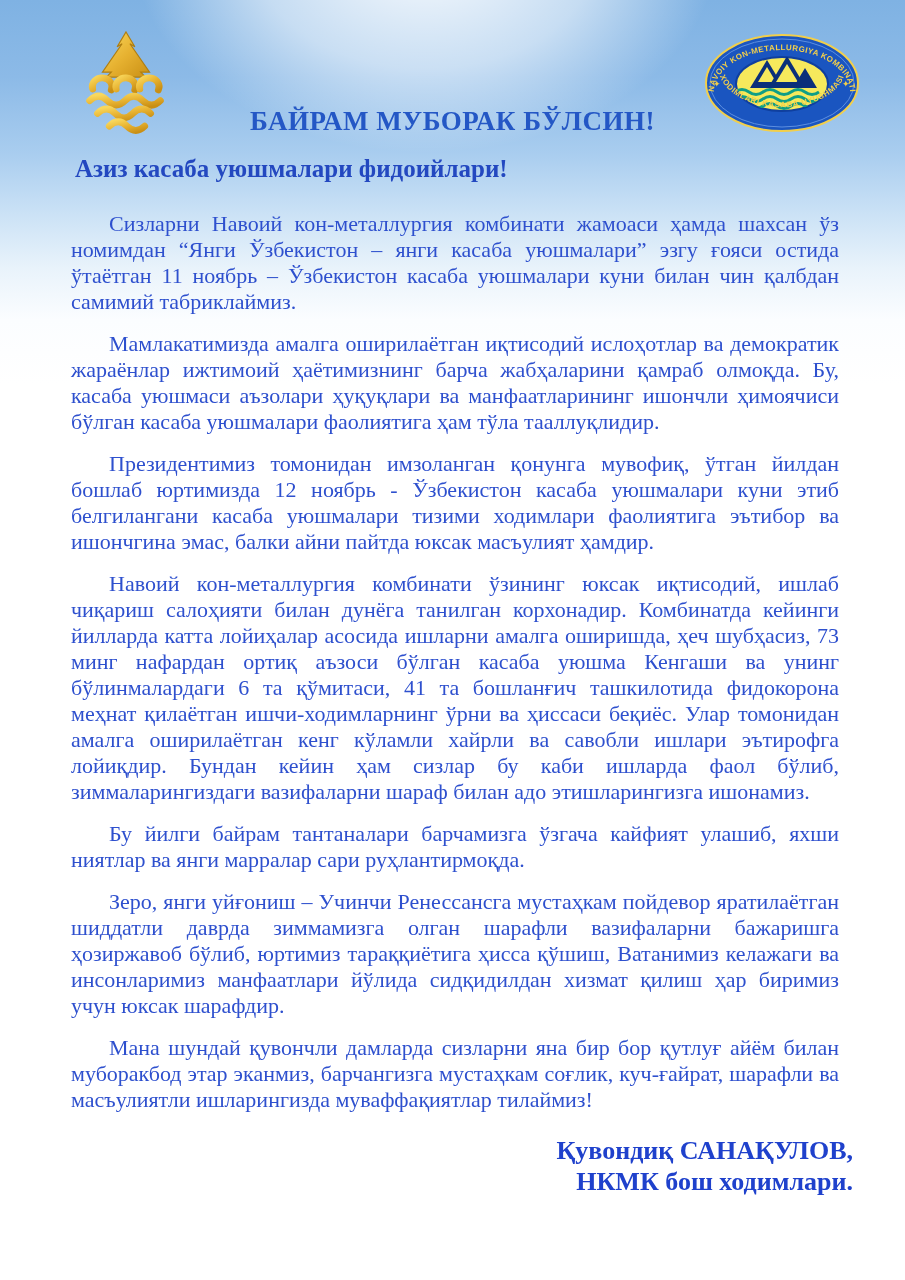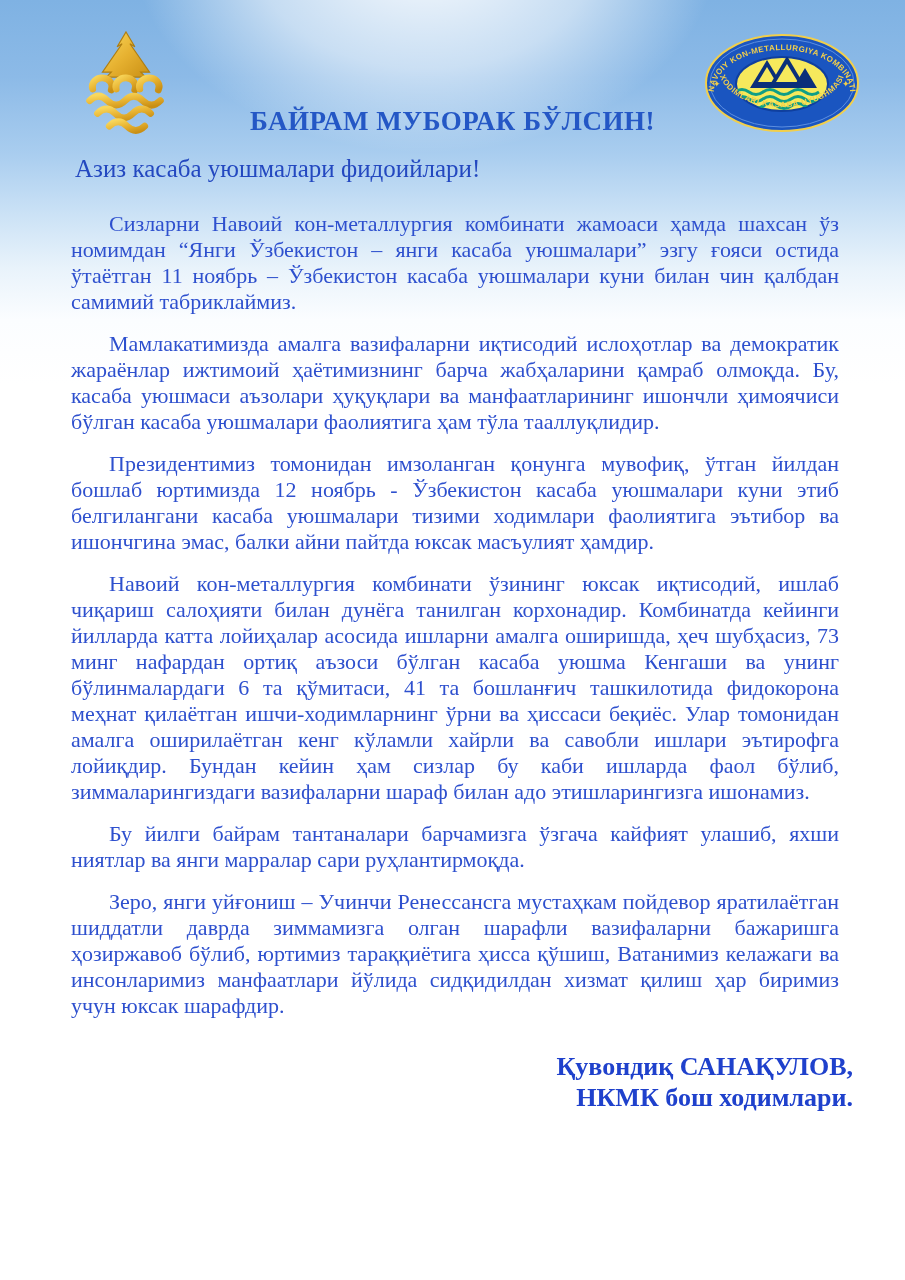--- a/index.html
+++ b/index.html
@@ -29,33 +29,33 @@
     font-size: 27px; font-weight: bold;
     color: #2457c5;
     letter-spacing: 0.5px;
   }
   .content {
     position: absolute; top: 155px; left: 0; right: 0;
     padding: 0 50px 0 55px;
   }
   .salutation {
     margin: 0 0 28px 20px;
-    font-size: 25px; font-weight: normal;
+    font-size: 25px; font-weight: bold;
     color: #2348c0;
   }
   .body-text p {
     margin: 16px;
     font-size: 22px;
     line-height: 26px;
     color: #2e50ce;
     text-align: justify;
     text-indent: 38px;
   }
   .signature {
-    margin-top: 32px;
+    margin-top: 22px;
     text-align: right;
     font-size: 26px; font-weight: bold;
     color: #1f41cc;
     line-height: 31px;
     padding-right: 2px;
   }
 </style>
 </head>
 <body>
 
@@ -120,25 +120,26 @@
     </svg>
   </div>
 
   <div class="title">БАЙРАМ МУБОРАК БЎЛСИН!</div>
 
   <div class="content">
     <div class="salutation">Азиз касаба уюшмалари фидоийлари!</div>
 
     <div class="body-text">
       <p>Сизларни Навоий кон-металлургия комбинати жамоаси ҳамда шахсан ўз номимдан “Янги Ўзбекистон – янги касаба уюшмалари” эзгу ғояси остида ўтаётган 11 ноябрь – Ўзбекистон касаба уюшмалари куни билан чин қалбдан самимий табриклаймиз.</p>
-      <p>Мамлакатимизда амалга вазифаларни иқтисодий ислоҳотлар ва демократик жараёнлар ижтимоий ҳаётимизнинг барча жабҳаларини қамраб олмоқда. Бу, касаба уюшмаси аъзолари ҳуқуқлари ва манфаатларининг ишончли ҳимоячиси бўлган касаба уюшмалари фаолиятига ҳам тўла тааллуқлидир.</p>
+      <p>Мамлакатимизда амалга оширилаётган иқтисодий ислоҳотлар ва демократик жараёнлар ижтимоий ҳаётимизнинг барча жабҳаларини қамраб олмоқда. Бу, касаба уюшмаси аъзолари ҳуқуқлари ва манфаатларининг ишончли ҳимоячиси бўлган касаба уюшмалари фаолиятига ҳам тўла тааллуқлидир.</p>
       <p>Президентимиз томонидан имзоланган қонунга мувофиқ, ўтган йилдан бошлаб юртимизда 12 ноябрь - Ўзбекистон касаба уюшмалари куни этиб белгилангани касаба уюшмалари тизими ходимлари фаолиятига эътибор ва ишончгина эмас, балки айни пайтда юксак масъулият ҳамдир.</p>
       <p>Навоий кон-металлургия комбинати ўзининг юксак иқтисодий, ишлаб чиқариш салоҳияти билан дунёга танилган корхонадир. Комбинатда кейинги йилларда катта лойиҳалар асосида ишларни амалга оширишда, ҳеч шубҳасиз, 73 минг нафардан ортиқ аъзоси бўлган касаба уюшма Кенгаши ва унинг бўлинмалардаги 6 та қўмитаси, 41 та бошланғич ташкилотида фидокорона меҳнат қилаётган ишчи-ходимларнинг ўрни ва ҳиссаси беқиёс. Улар томонидан амалга оширилаётган кенг кўламли хайрли ва савобли ишлари эътирофга лойиқдир. Бундан кейин ҳам сизлар бу каби ишларда фаол бўлиб, зиммаларингиздаги вазифаларни шараф билан адо этишларингизга ишонамиз.</p>
       <p>Бу йилги байрам тантаналари барчамизга ўзгача кайфият улашиб, яхши ниятлар ва янги марралар сари руҳлантирмоқда.</p>
       <p>Зеро, янги уйғониш – Учинчи Ренессансга мустаҳкам пойдевор яратилаётган шиддатли даврда зиммамизга олган шарафли вазифаларни бажаришга ҳозиржавоб бўлиб, юртимиз тараққиётига ҳисса қўшиш, Ватанимиз келажаги ва инсонларимиз манфаатлари йўлида сидқидилдан хизмат қилиш ҳар биримиз учун юксак шарафдир.</p>
+      <p>Мана шундай қувончли дамларда сизларни яна бир бор қутлуғ айём билан муборакбод этар эканмиз, барчангизга мустаҳкам соғлик, куч-ғайрат, шарафли ва масъулиятли ишларингизда муваффақиятлар тилаймиз!</p>
     </div>
 
     <div class="signature">
       <div>Қувондиқ САНАҚУЛОВ,</div>
       <div>НКМК бош ходимлари.</div>
     </div>
   </div>
 
 </div>
 

